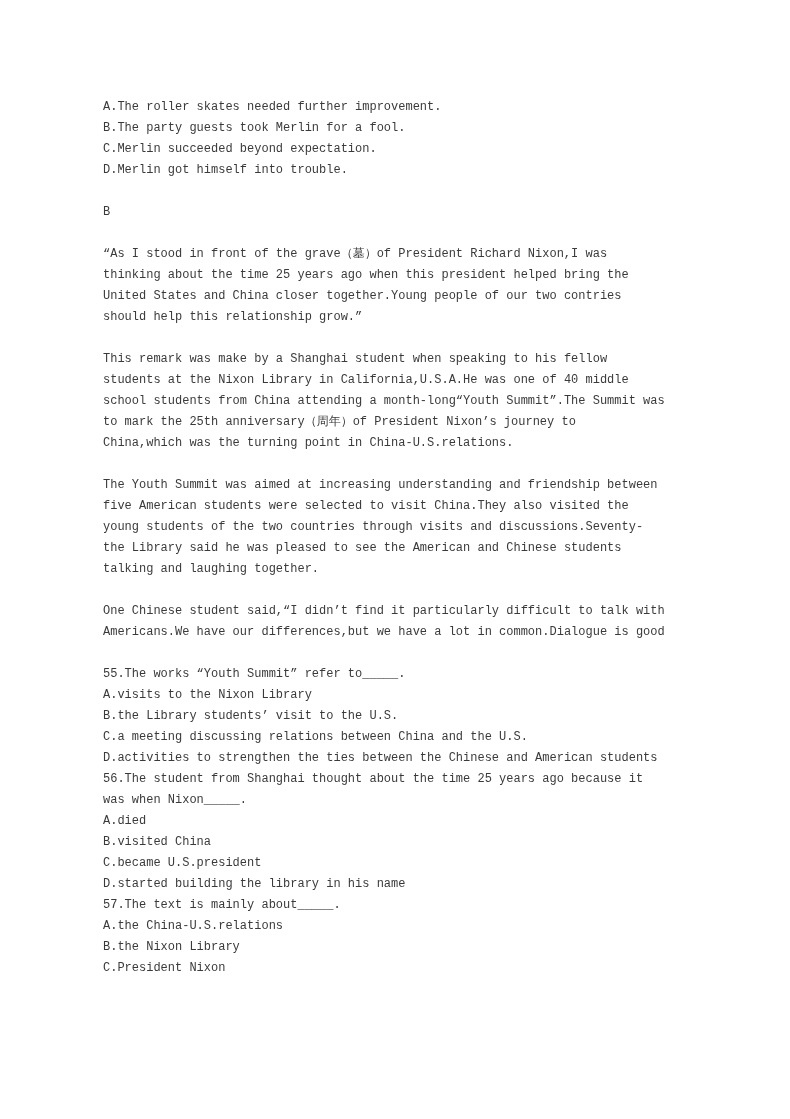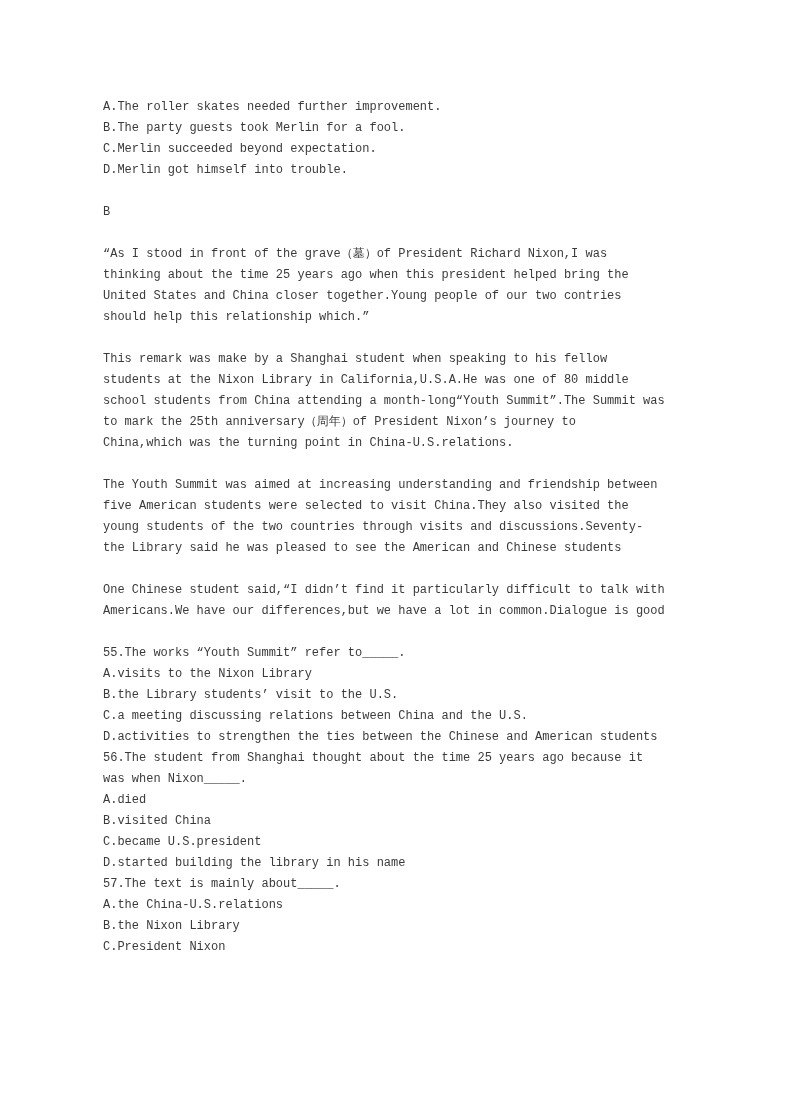--- a/index.html
+++ b/index.html
@@ -54,34 +54,35 @@
         <div class="line">C.Merlin succeeded beyond expectation.</div>
         <div class="line">D.Merlin got himself into trouble.</div>
       </div>
       <div class="block">
         <div class="line">B</div>
       </div>
       <div class="block">
         <div class="line">“As I stood in front of the grave（墓）of President Richard Nixon,I was</div>
         <div class="line">thinking about the time 25 years ago when this president helped bring the</div>
         <div class="line">United States and China closer together.Young people of our two contries</div>
-        <div class="line">should help this relationship which.”</div>
+        <div class="line">should help this relationship grow.”</div>
       </div>
       <div class="block">
         <div class="line">This remark was make by a Shanghai student when speaking to his fellow</div>
-        <div class="line">students at the Nixon Library in California,U.S.A.He was one of 80 middle</div>
+        <div class="line">students at the Nixon Library in California,U.S.A.He was one of 40 middle</div>
         <div class="line">school students from China attending a month-long“Youth Summit”.The Summit was</div>
         <div class="line">to mark the 25th anniversary（周年）of President Nixon’s journey to</div>
         <div class="line">China,which was the turning point in China-U.S.relations.</div>
       </div>
       <div class="block">
         <div class="line">The Youth Summit was aimed at increasing understanding and friendship between</div>
         <div class="line">five American students were selected to visit China.They also visited the</div>
         <div class="line">young students of the two countries through visits and discussions.Seventy-</div>
         <div class="line">the Library said he was pleased to see the American and Chinese students</div>
+        <div class="line">talking and laughing together.</div>
       </div>
       <div class="block">
         <div class="line">One Chinese student said,“I didn’t find it particularly difficult to talk with</div>
         <div class="line">Americans.We have our differences,but we have a lot in common.Dialogue is good</div>
       </div>
       <div class="block no-gap">
         <div class="line">55.The works “Youth Summit” refer to_____.</div>
         <div class="line">A.visits to the Nixon Library</div>
         <div class="line">B.the Library students’ visit to the U.S.</div>
         <div class="line">C.a meeting discussing relations between China and the U.S.</div>

